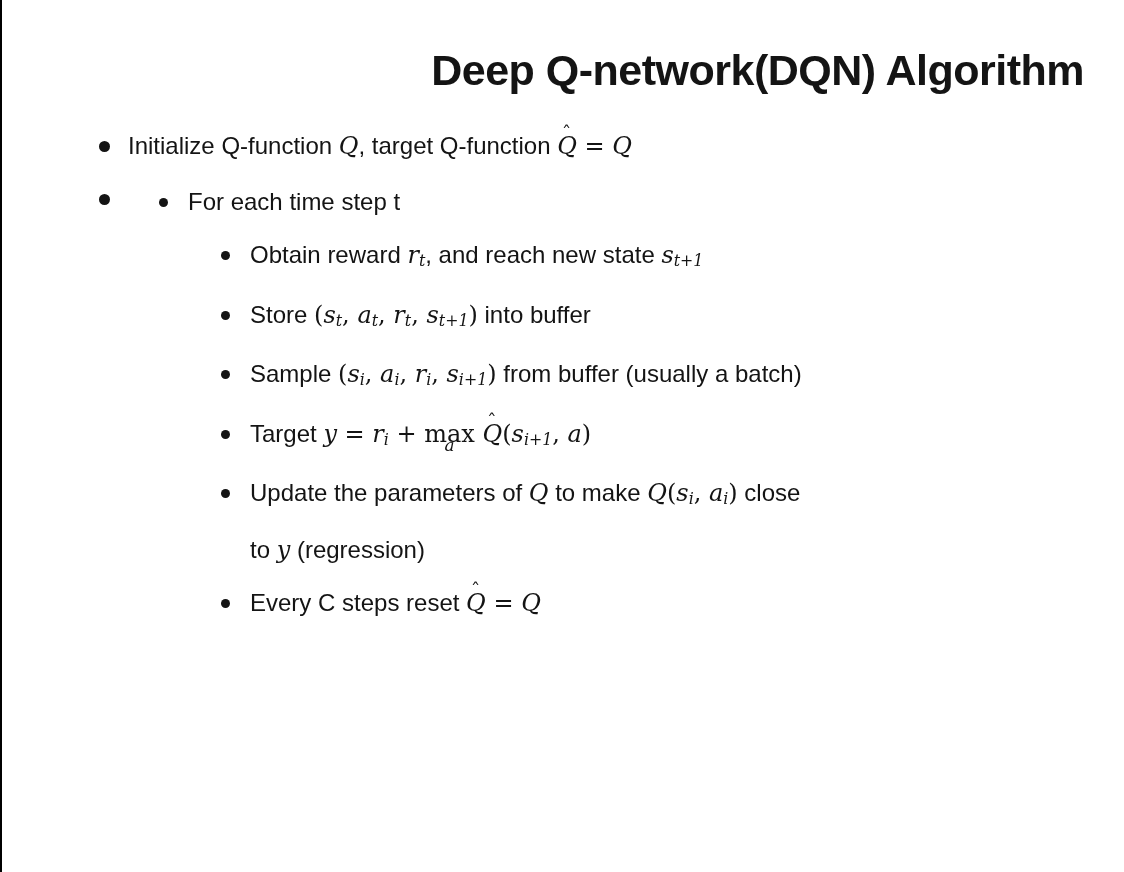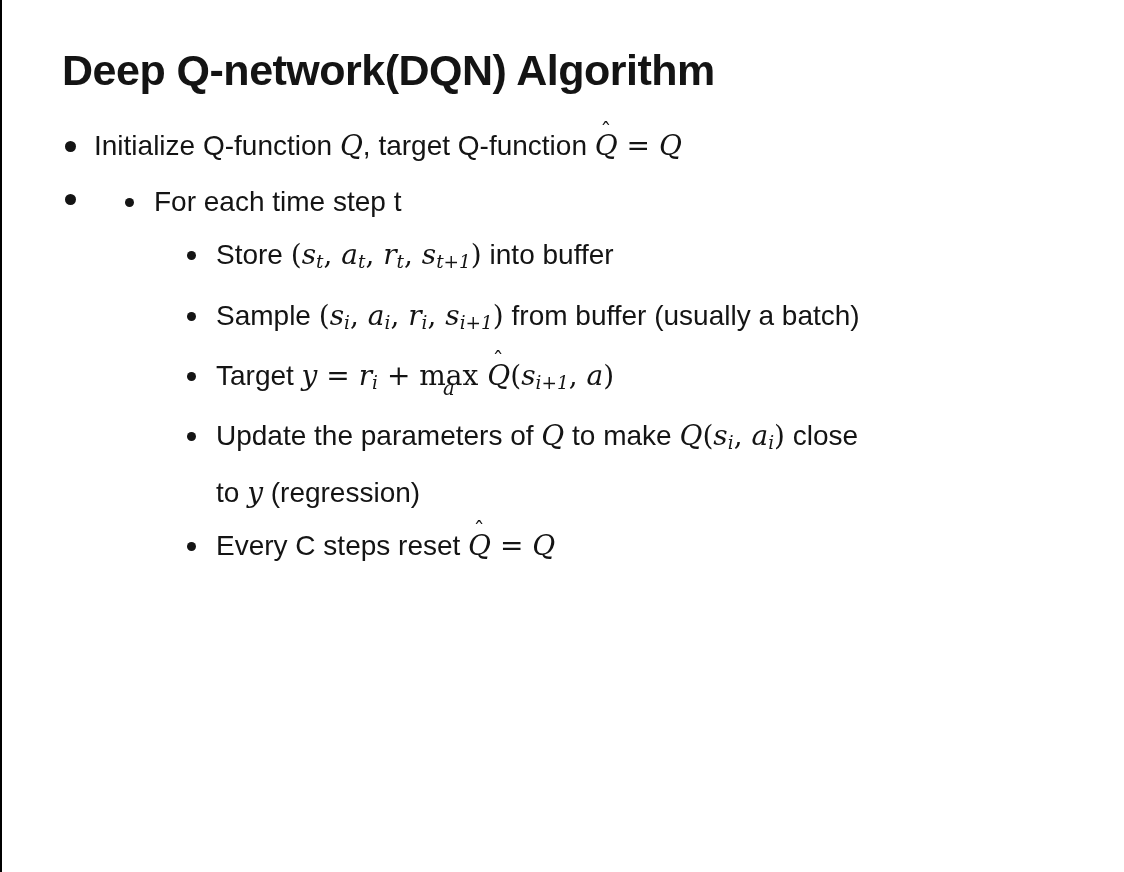--- a/index.html
+++ b/index.html
@@ -9,24 +9,25 @@
     font-family:"Liberation Sans",sans-serif;
     overflow:hidden;position:relative;
   }
   .left-edge{
     position:absolute;left:0;top:0;width:2px;height:872px;background:#000000;
   }
   .title{
     margin:46px 40px 0 62px;
     font-size:43px;font-weight:700;letter-spacing:-0.5px;
     line-height:1.15;
+    text-align:right;
   }
   .content{
     margin-top:26px;
-    font-size:28px;line-height:50px;
+    font-size:24px;line-height:50px;margin-left:34px;
   }
   .bullet-row{display:flex;margin-bottom:3px;}
   .level-1{margin-left:64px;}
   .level-2{margin-left:124px;}
   .level-3{margin-left:186px;}
   .marker{flex:none;width:30px;position:relative;}
   .dot{
     position:absolute;top:20px;left:1px;
     width:11px;height:11px;border-radius:50%;background:#141414;
   }
@@ -73,20 +74,26 @@
       <div class="bullet-row level-2">
         <span class="marker">
           <span class="dot"></span>
         </span>
         <span class="txt"><span>For each time step t</span></span>
       </div>
       <div class="bullet-row level-3">
         <span class="marker">
           <span class="dot"></span>
         </span>
+        <span class="txt"><span>Obtain reward </span><span class="math">r</span><span class="math msub">t</span><span>, and reach new state </span><span class="math">s</span><span class="math msub">t+1</span></span>
+      </div>
+      <div class="bullet-row level-3">
+        <span class="marker">
+          <span class="dot"></span>
+        </span>
         <span class="txt"><span>Store </span><span class="mu">(</span><span class="math">s</span><span class="math msub">t</span><span class="mu">, </span><span class="math">a</span><span class="math msub">t</span><span class="mu">, </span><span class="math">r</span><span class="math msub">t</span><span class="mu">, </span><span class="math">s</span><span class="math msub">t+1</span><span class="mu">)</span><span> into buffer</span></span>
       </div>
       <div class="bullet-row level-3">
         <span class="marker">
           <span class="dot"></span>
         </span>
         <span class="txt"><span>Sample </span><span class="mu">(</span><span class="math">s</span><span class="math msub">i</span><span class="mu">, </span><span class="math">a</span><span class="math msub">i</span><span class="mu">, </span><span class="math">r</span><span class="math msub">i</span><span class="mu">, </span><span class="math">s</span><span class="math msub">i+1</span><span class="mu">)</span><span> from buffer (usually a batch)</span></span>
       </div>
       <div class="bullet-row level-3">
         <span class="marker">

